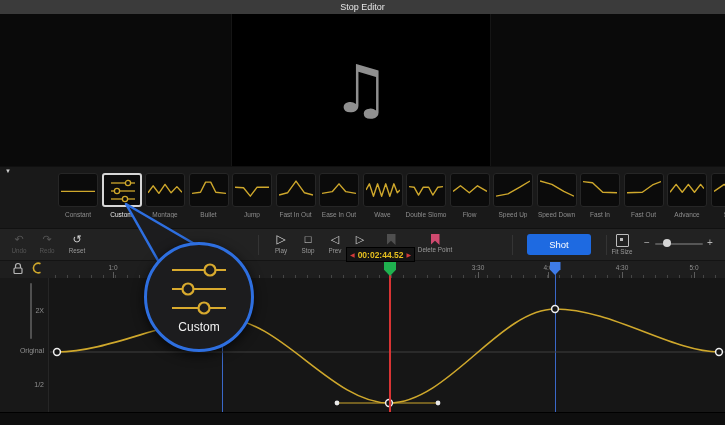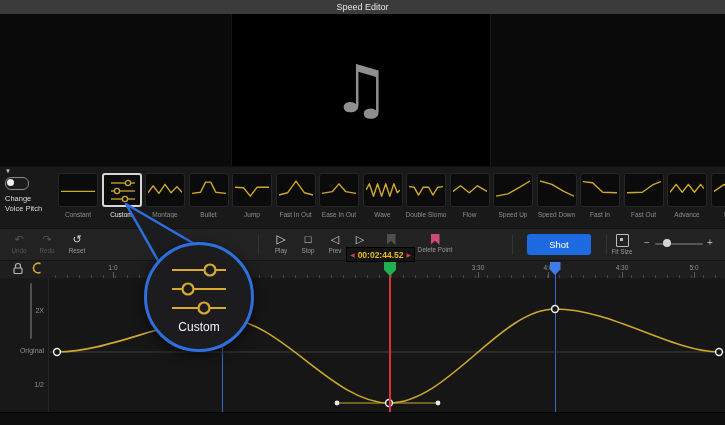--- a/index.html
+++ b/index.html
@@ -90,40 +90,31 @@
   .callout-label{color:#f2f2f2;font-size:12px;}
   .callout-tail{position:absolute;left:110px;top:198px;z-index:59;}
   .callout-tail polygon{fill:#1c1c1e;stroke:#2e6fe0;stroke-width:2.5;stroke-linejoin:round;}
 </style>
 </head>
 <body>
 
 <div class="app" id="app">
 
   <div class="titlebar">
-    <span>Speed Editor</span>
+    <span>Stop Editor</span>
   </div>
 
   <div class="preview">
     <div class="video-frame">
       <span class="music-note">♫</span>
     </div>
   </div>
 
   <div class="preset-strip" id="presets">
     <div class="collapse-arrow">▼</div>
-    <div class="voice-pitch">
-      <div class="toggle">
-        <div class="toggle-knob"></div>
-      </div>
-      <div class="vp-label">
-        <div>Change</div>
-        <div>Voice Pitch</div>
-      </div>
-    </div>
   <div class="thumb" style="left: 58px;">
         <svg viewBox="0 0 100 100" preserveAspectRatio="none">
           <polyline points="0,55 100,55" fill="none" stroke="#cfa82c" stroke-width="1.4" vector-effect="non-scaling-stroke" stroke-linejoin="round"></polyline>
         </svg>
       </div>
       <div class="thumb-label" style="left: 52px;">Constant</div>
       <div class="thumb selected" style="left: 101.5px;">
         <svg viewBox="0 0 34 28">
           <line x1="5" y1="6" x2="29" y2="6" stroke="#cfa82c" stroke-width="1.3"></line>
           <circle cx="22" cy="6" r="2.6" fill="#0b0b0b" stroke="#cfa82c" stroke-width="1.3"></circle>

